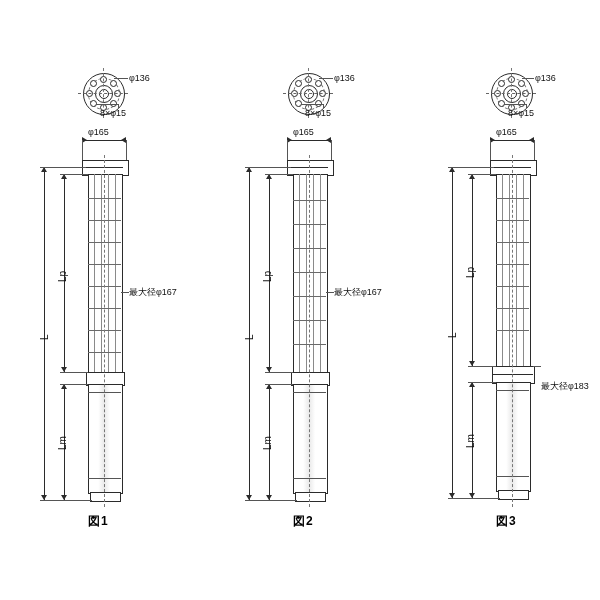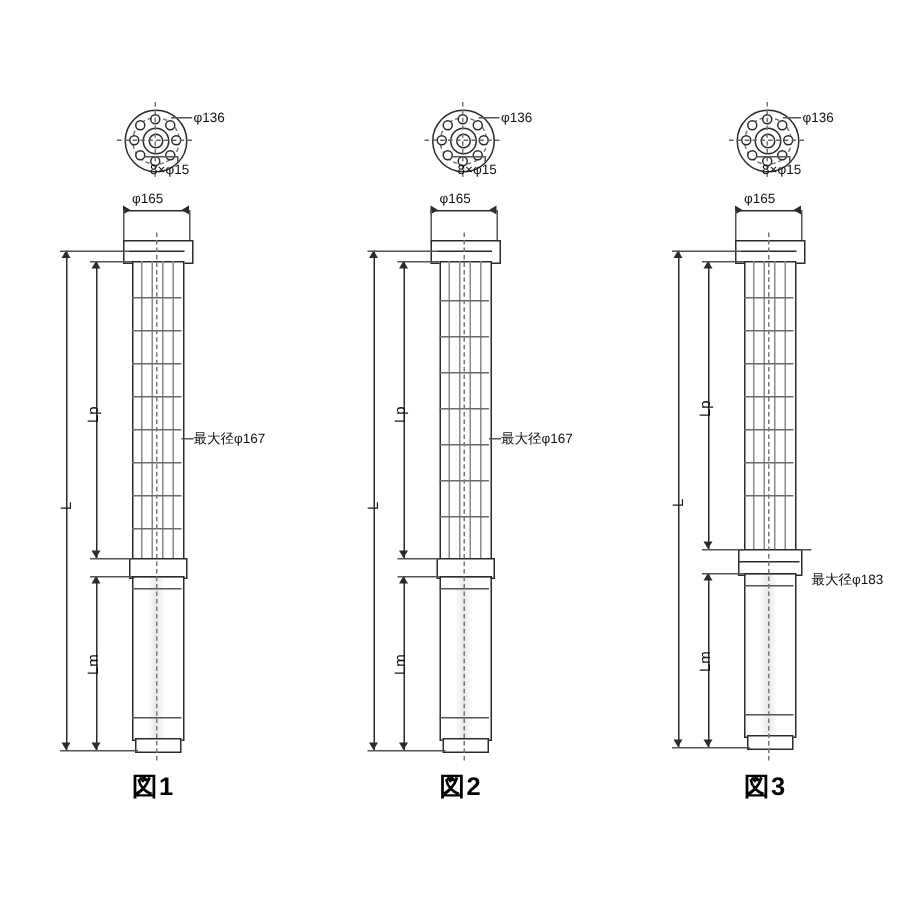--- a/index.html
+++ b/index.html
@@ -15,21 +15,21 @@
   
   .ln{position:absolute;background:#2b2b2b;}
   .h{height:1px;}
   .v{width:1px;}
   .thin{background:#555;}
   .dash-h{position:absolute;height:0;border-top:1px dashed #666;}
   .cl-v{position:absolute;width:0;border-left:1px dashed #777;}
   .txt{position:absolute;white-space:nowrap;font-size:9px;line-height:1;color:#111;}
   .txt-v{position:absolute;white-space:nowrap;font-size:10px;line-height:1;color:#111;
          transform-origin:0 0;transform:rotate(-90deg);}
-  .fig-label{position:absolute;font-size:17px;font-weight:bold;color:#000;letter-spacing:1px;}
+  .fig-label{position:absolute;font-size:12px;font-weight:bold;color:#000;letter-spacing:1px;}
 
   
   .flange{position:absolute;border:1px solid #2b2b2b;border-radius:50%;background:#fff;}
   .bolt{position:absolute;border:1px solid #2b2b2b;border-radius:50%;background:#fff;}
   .hub{position:absolute;border:1px solid #2b2b2b;border-radius:50%;background:#fff;}
   .core{position:absolute;border:1px solid #2b2b2b;border-radius:50%;background:#fff;}
 
   
   .body-out{position:absolute;border:1px solid #2b2b2b;background:#fff;}
   .stage-line{position:absolute;height:1px;background:#6a6a6a;}

